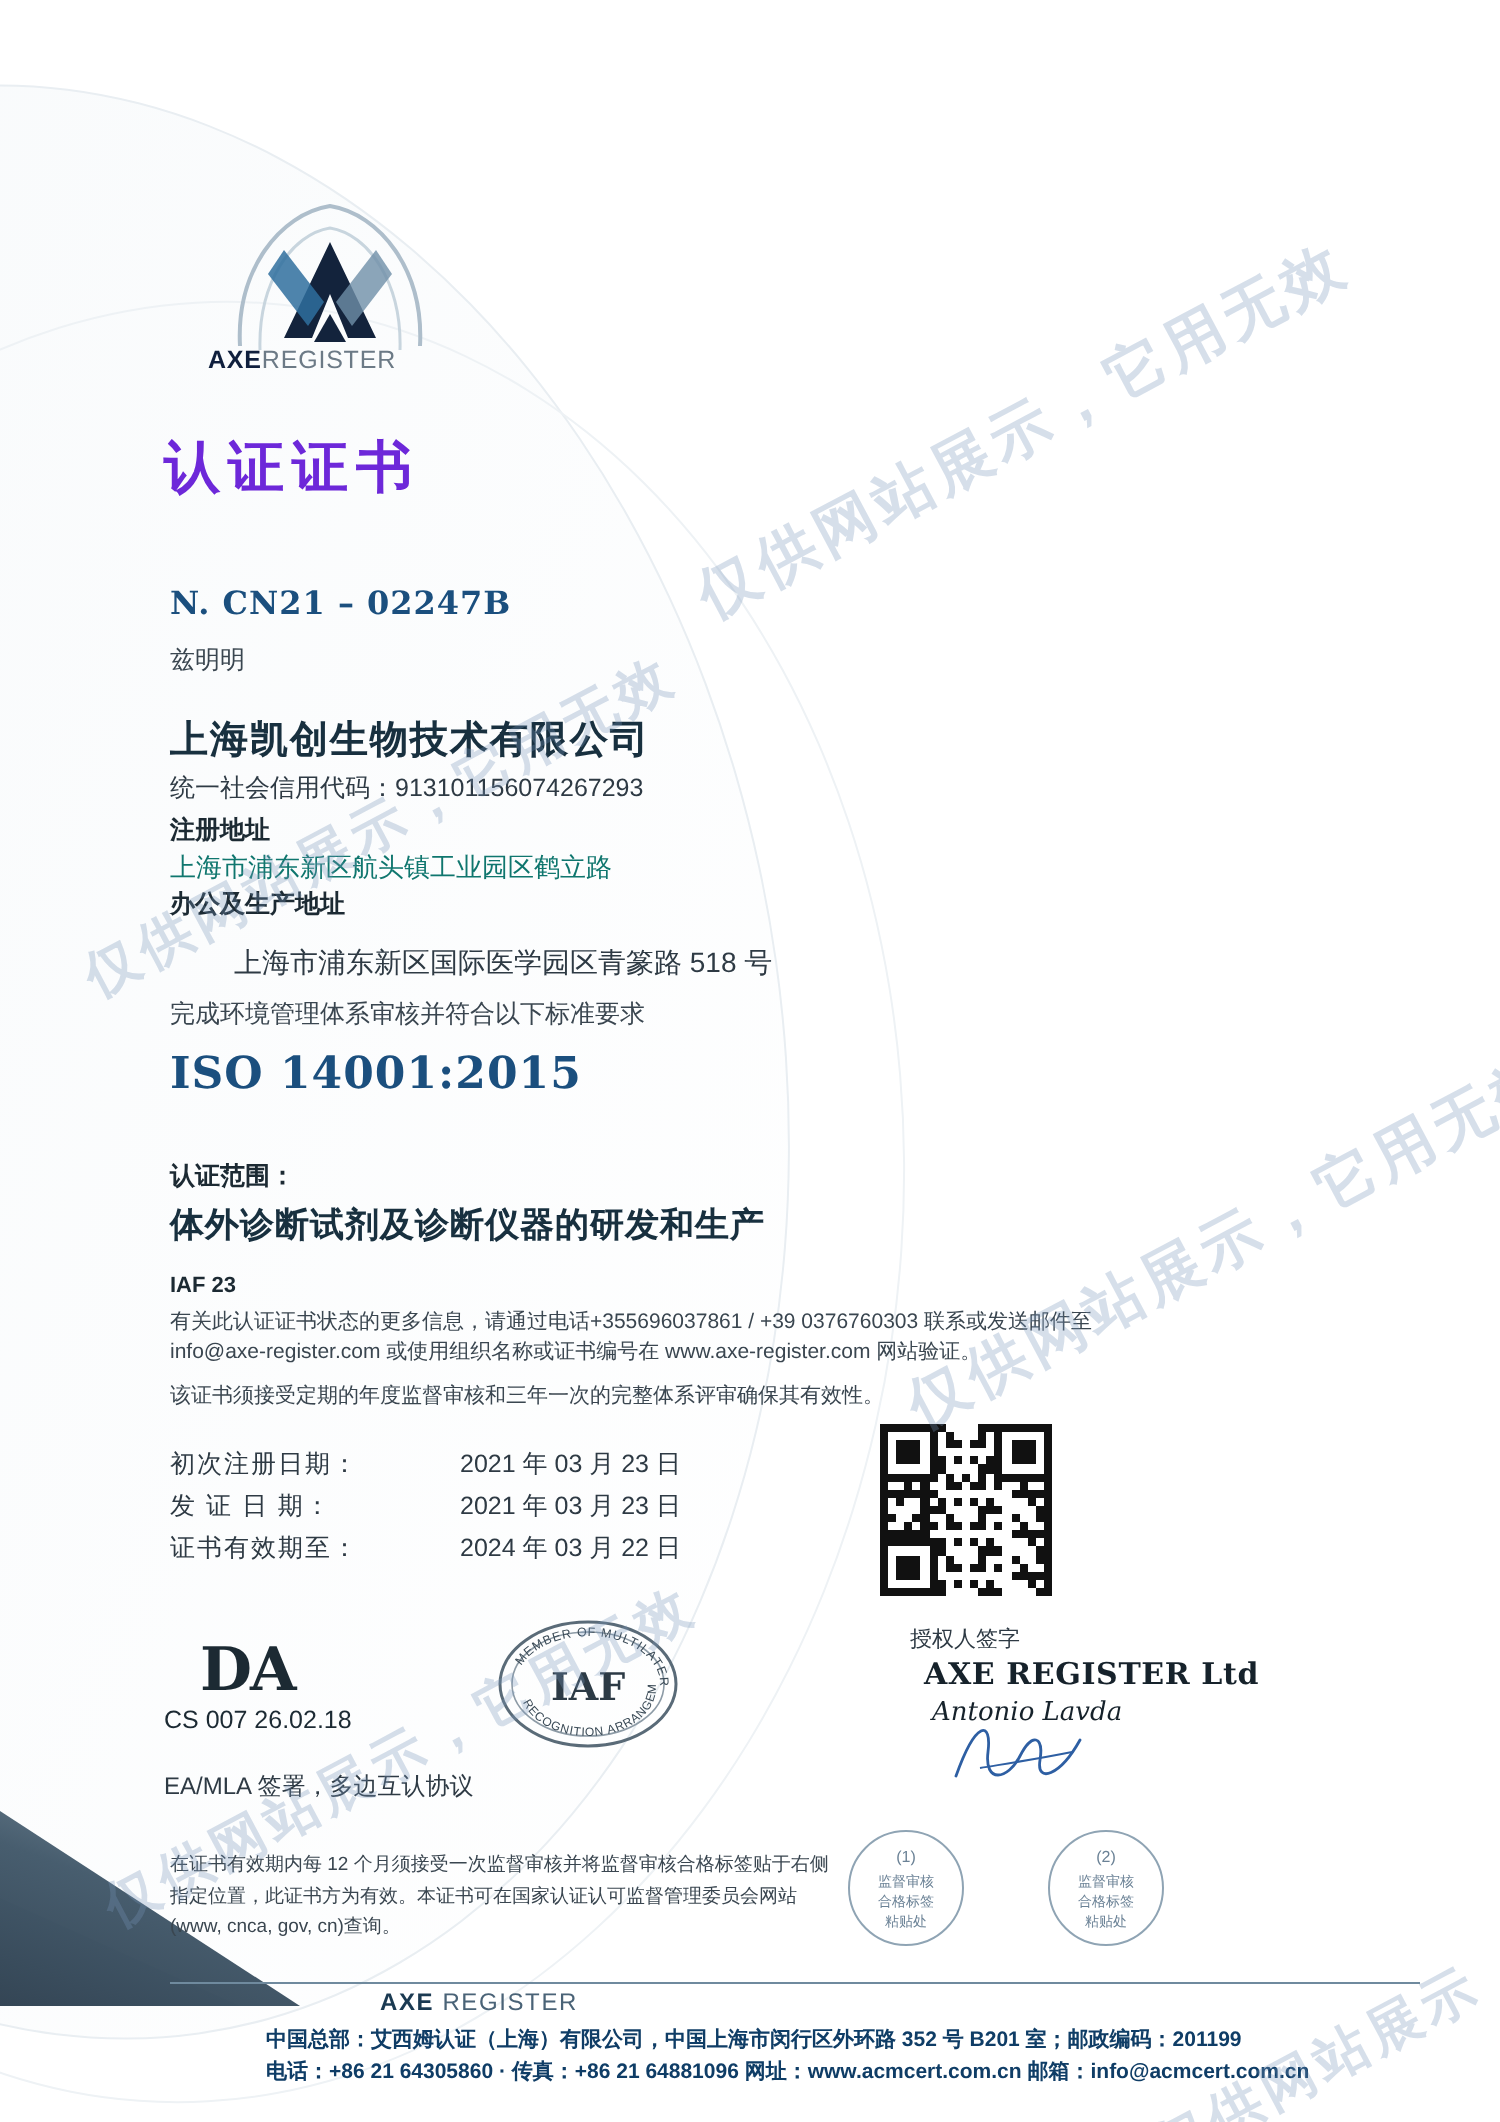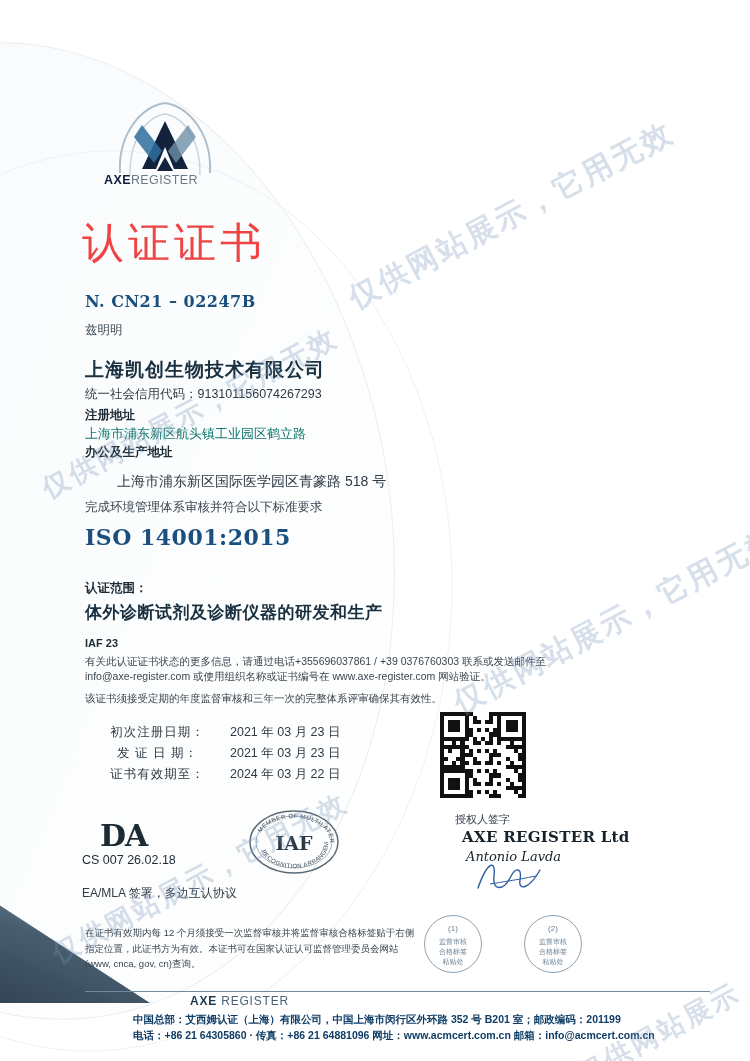--- a/index.html
+++ b/index.html
@@ -83,23 +83,23 @@
     color: #6c7a86;
     font-weight: normal;
   }
 
   
   .cert-title {
     position: absolute;
     left: 82px;
     top: 215px;
     font-family: "DejaVu Serif", serif;
-    font-size: 42px;
-    font-weight: normal;
-    color: #ef4444;
+    font-size: 28px;
+    font-weight: bold;
+    color: #6d28d9;
     letter-spacing: 4px;
   }
   .cert-number {
     position: absolute;
     left: 85px;
     top: 292px;
     font-family: "DejaVu Serif", serif;
     font-size: 16px;
     font-weight: bold;
     color: #1b4f7e;
@@ -216,21 +216,21 @@
   
   .dates {
     position: absolute;
     left: 85px;
     top: 722px;
     font-size: 12.5px;
     color: #2e3a44;
   }
   .dates table { border-collapse: collapse; }
   .dates td { padding: 2px 0; font-size: 12.5px; }
-  .dates td.k { width: 145px; letter-spacing: 1px; text-align: center; }
+  .dates td.k { width: 145px; letter-spacing: 1px; }
   .dates td.v { color: #2e3a44; }
 
   
   .qr {
     position: absolute;
     left: 440px;
     top: 712px;
     width: 86px;
     height: 86px;
   }

